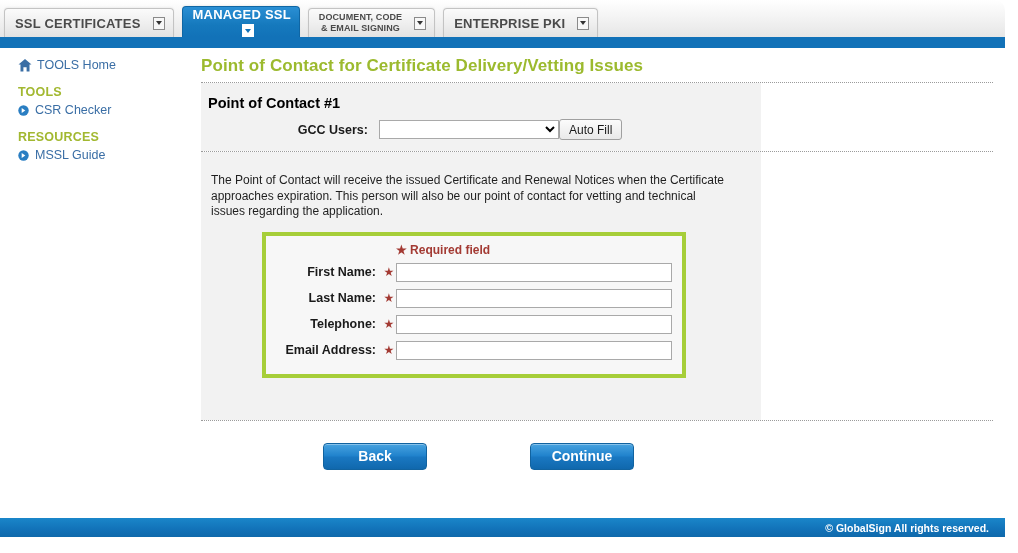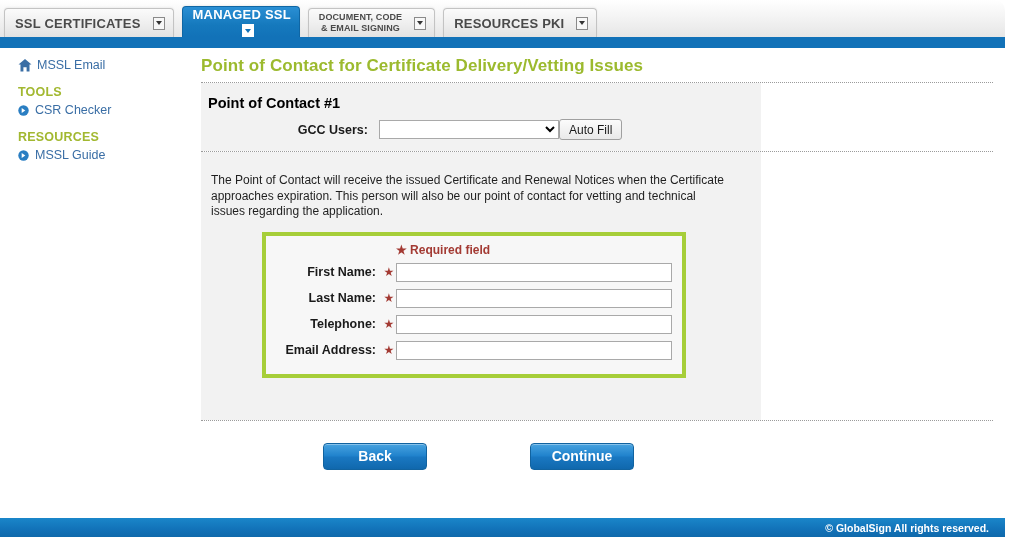--- a/index.html
+++ b/index.html
@@ -275,32 +275,32 @@
   <div class="tab active">
     <span class="tab-label">MANAGED SSL</span>
     <span class="tab-arrow"></span>
   </div>
   <div class="tab">
     <span class="tab-label two-line" style="white-space:pre-line">DOCUMENT, CODE
 &amp; EMAIL SIGNING</span>
     <span class="tab-arrow"></span>
   </div>
   <div class="tab">
-    <span class="tab-label">RESOURCES PKI</span>
+    <span class="tab-label">ENTERPRISE PKI</span>
     <span class="tab-arrow"></span>
   </div>
 </div>
 <div class="bluebar"></div>
 
 <div class="sidebar">
   <div class="side-row">
     <svg class="home-icon" viewBox="0 0 14 13">
       <path d="M7 0 L13.5 5.6 L11.5 5.6 L11.5 12.5 L8.6 12.5 L8.6 8.3 L5.4 8.3 L5.4 12.5 L2.5 12.5 L2.5 5.6 L0.5 5.6 Z" fill="#3a6ea5"></path>
     </svg>
-    <span class="side-link">MSSL Email</span>
+    <span class="side-link">TOOLS Home</span>
   </div>
 
   <div class="side-head">TOOLS</div>
   <div class="side-row">
     <svg class="dot-icon" viewBox="0 0 11 11">
       <circle cx="5.5" cy="5.5" r="5.2" fill="#2a7ec2"></circle>
       <path d="M3.7 3 L7.3 5.5 L3.7 8 Z" fill="#ffffff"></path>
     </svg>
     <span class="side-link">CSR Checker</span>
   </div>

